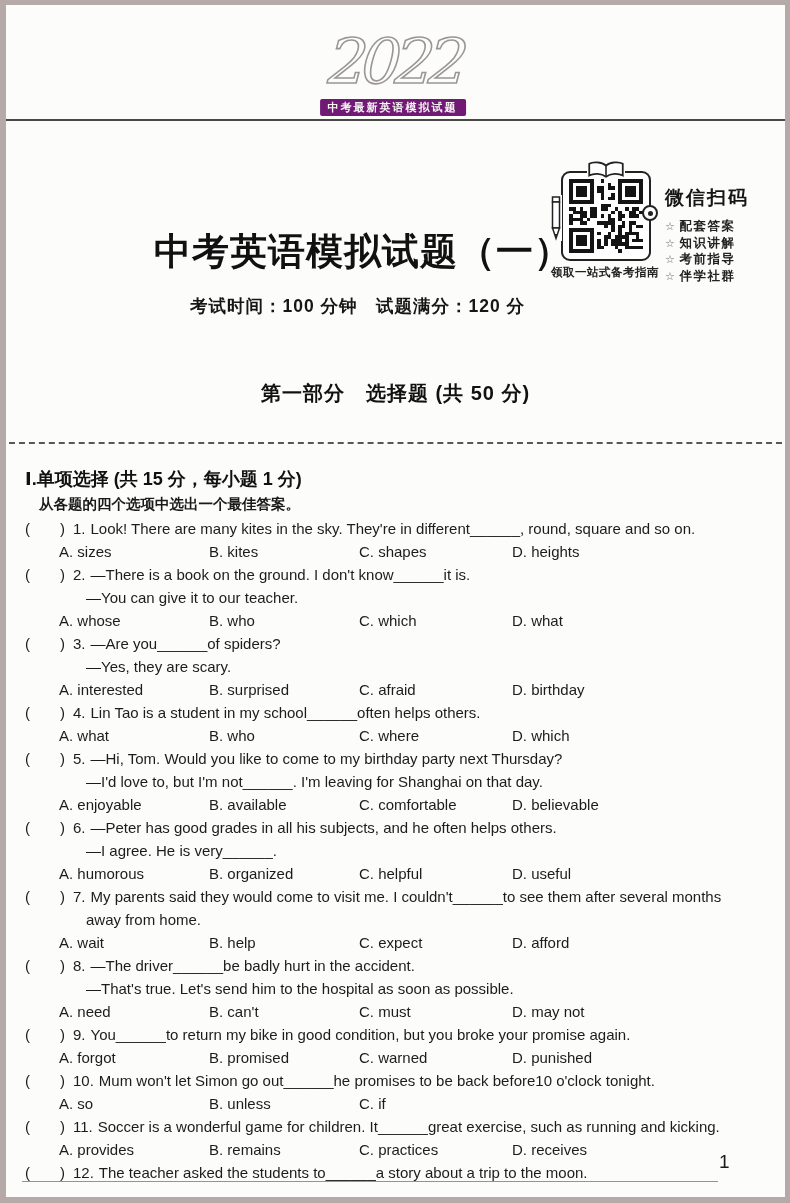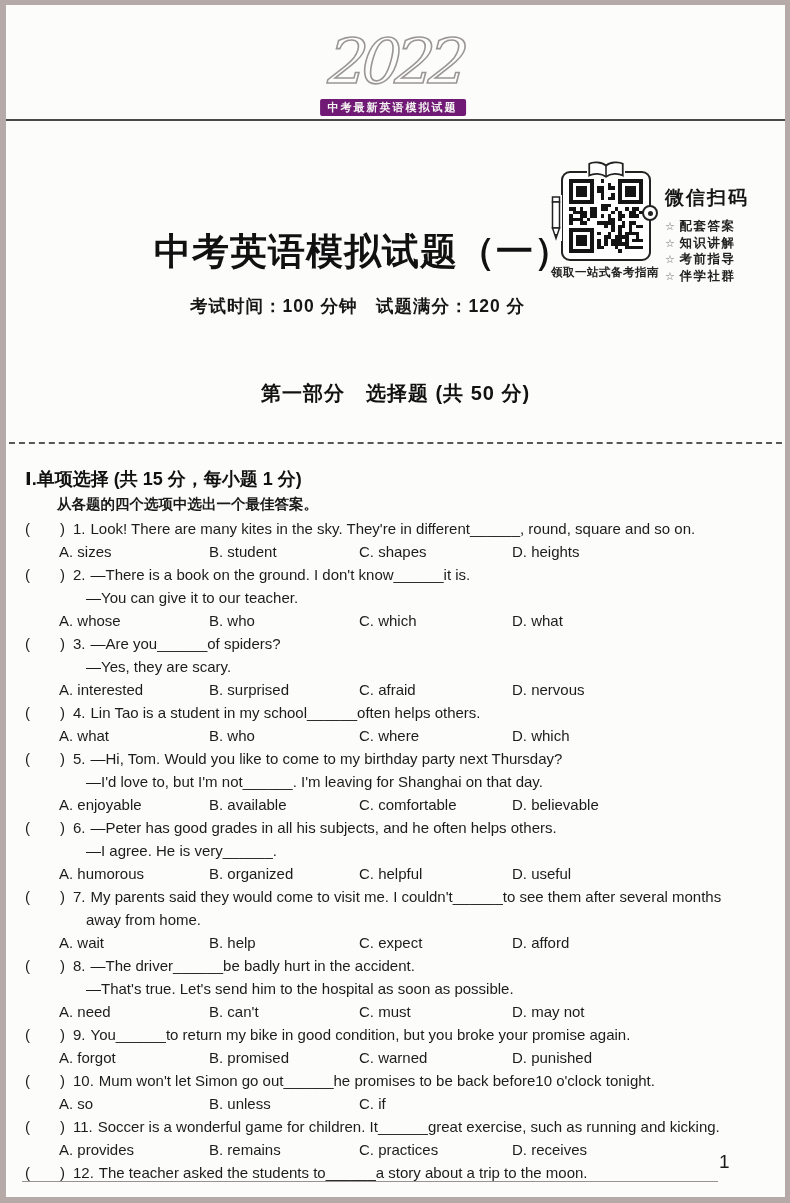--- a/index.html
+++ b/index.html
@@ -67,21 +67,21 @@
   }
   .section{
     position:absolute;top:375px;left:0;right:0;margin:0;text-align:center;
     font-size:20px;font-weight:bold;letter-spacing:1px;color:#111;
   }
   .dashed{position:absolute;top:437px;left:3px;right:3px;border-top:2px dashed #585858;}
 
   
   .content{position:absolute;top:461px;left:19px;right:14px;}
   .part-heading{font-size:18px;font-weight:bold;line-height:26px;color:#111;}
-  .instruction{font-size:14.5px;font-weight:bold;margin-left:32px;line-height:24px;margin-bottom:1px;color:#1a1a1a;}
+  .instruction{font-size:14.5px;font-weight:bold;margin-left:14px;line-height:24px;margin-bottom:1px;color:#1a1a1a;}
   .question{font-size:15px;line-height:23px;}
   .q-first{display:flex;}
   .paren{flex:0 0 40px;display:flex;justify-content:space-between;margin-right:8px;}
   .q-num{flex:0 0 auto;margin-right:5px;}
   .q-text{flex:1 1 auto;}
   .q-cont{margin-left:61px;}
   .q-options{margin-left:34px;display:flex;}
   .opt{display:inline-block;white-space:nowrap;}
   .opt-0{width:150px;}
   .opt-1{width:150px;}
@@ -269,21 +269,21 @@
     <div class="q-first">
       <span class="paren">
         <span class="p-open">(</span>
         <span class="p-close">)</span>
       </span>
       <span class="q-num">1.</span>
       <span class="q-text">Look! There are many kites in the sky. They're in different______, round, square and so on.</span>
     </div>
   <div class="q-options">
             <span class="opt opt-0">A. sizes</span>
-            <span class="opt opt-1">B. student</span>
+            <span class="opt opt-1">B. kites</span>
             <span class="opt opt-2">C. shapes</span>
             <span class="opt opt-3">D. heights</span>
           </div>
         </div>
 
   <div class="question">
     <div class="q-first">
       <span class="paren">
         <span class="p-open">(</span>
         <span class="p-close">)</span>
@@ -307,21 +307,21 @@
         <span class="p-close">)</span>
       </span>
       <span class="q-num">3.</span>
       <span class="q-text">—Are you______of spiders?</span>
     </div>
   <div class="q-cont">—Yes, they are scary.</div>
           <div class="q-options">
             <span class="opt opt-0">A. interested</span>
             <span class="opt opt-1">B. surprised</span>
             <span class="opt opt-2">C. afraid</span>
-            <span class="opt opt-3">D. nervous</span>
+            <span class="opt opt-3">D. birthday</span>
           </div>
         </div>
 
   <div class="question">
     <div class="q-first">
       <span class="paren">
         <span class="p-open">(</span>
         <span class="p-close">)</span>
       </span>
       <span class="q-num">4.</span>

